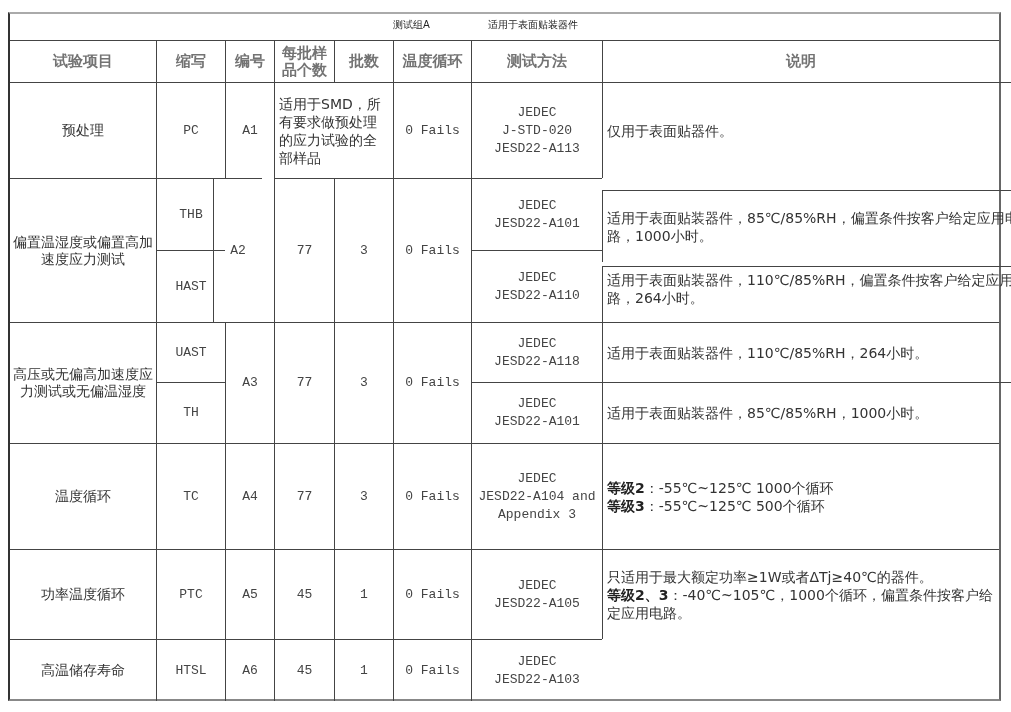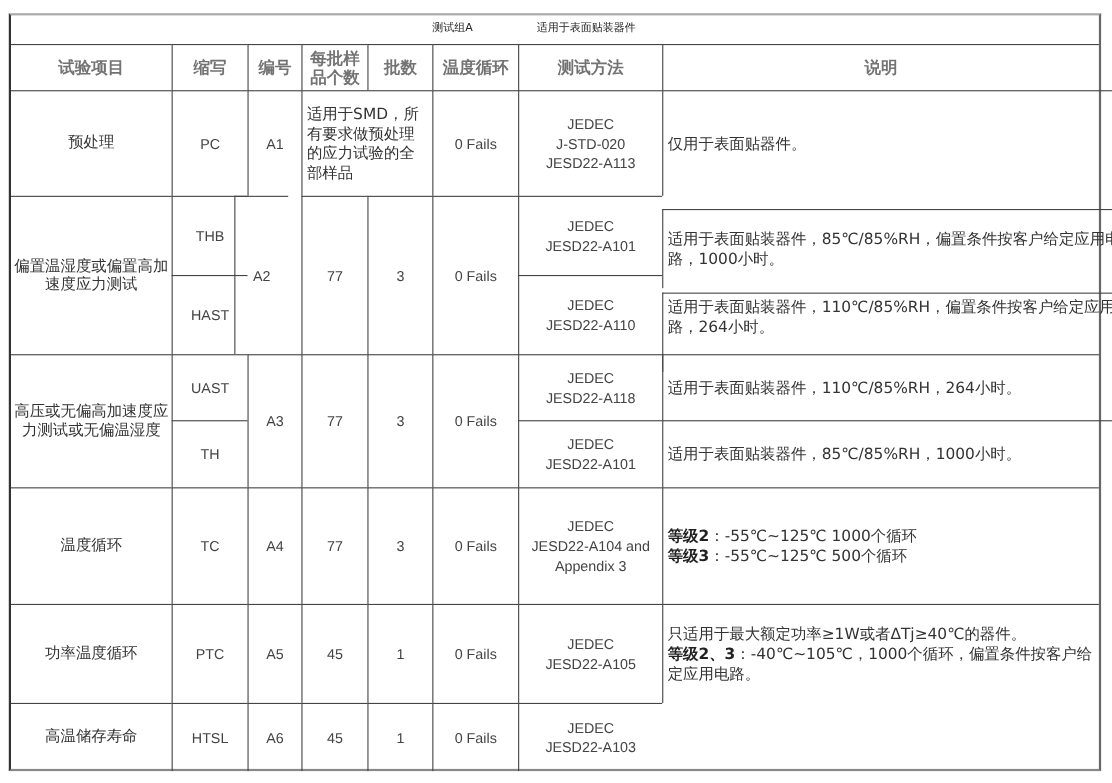--- a/index.html
+++ b/index.html
@@ -5,21 +5,21 @@
   html, body { margin: 0; padding: 0; background: #ffffff; }
   body { width: 1011px; height: 712px; position: relative; overflow: hidden;
          font-family: "DejaVu Sans", sans-serif; color: #333; }
   .tbl { position: absolute; left: 8px; top: 12px; width: 993px; height: 689px;
          border-left: 2px solid #333; border-right: 2px solid #666; border-top: 2px solid #aaa; border-bottom: 2px solid #888;
          box-sizing: border-box; }
   .cell { position: absolute; box-sizing: border-box; display: flex; align-items: center; justify-content: center;
           text-align: center; font-size: 14px; line-height: 17px; color: #333; }
   .bl { border-left: 1.5px solid #444; }
   .bt { border-top: 1.5px solid #444; }
-  .mono { font-family: Liberation Sans, sans-serif; font-size: 13px; line-height: 18px; color: #444; }
+  .mono { font-family: Liberation Mono, monospace; font-size: 13px; line-height: 18px; color: #444; }
   .hdr { font-weight: bold; font-size: 15px; color: #737373; }
   .left { justify-content: flex-start; text-align: left; padding-left: 3px; }
   .title { position: absolute; left: 0; top: 0; width: 100%; height: 26px; box-sizing: border-box;
            font-weight: normal; font-size: 10px; color: #222; text-align: center; }
   .title span { position: absolute; top: 4px; }
   .desc { flex-direction: column; align-items: flex-start; justify-content: center; text-align: left;
           padding: 0 4px; font-size: 14px; line-height: 18px; }
   .desc b { font-weight: bold; color: #222; }
   .faded { color: #bbb; }
 </style>

